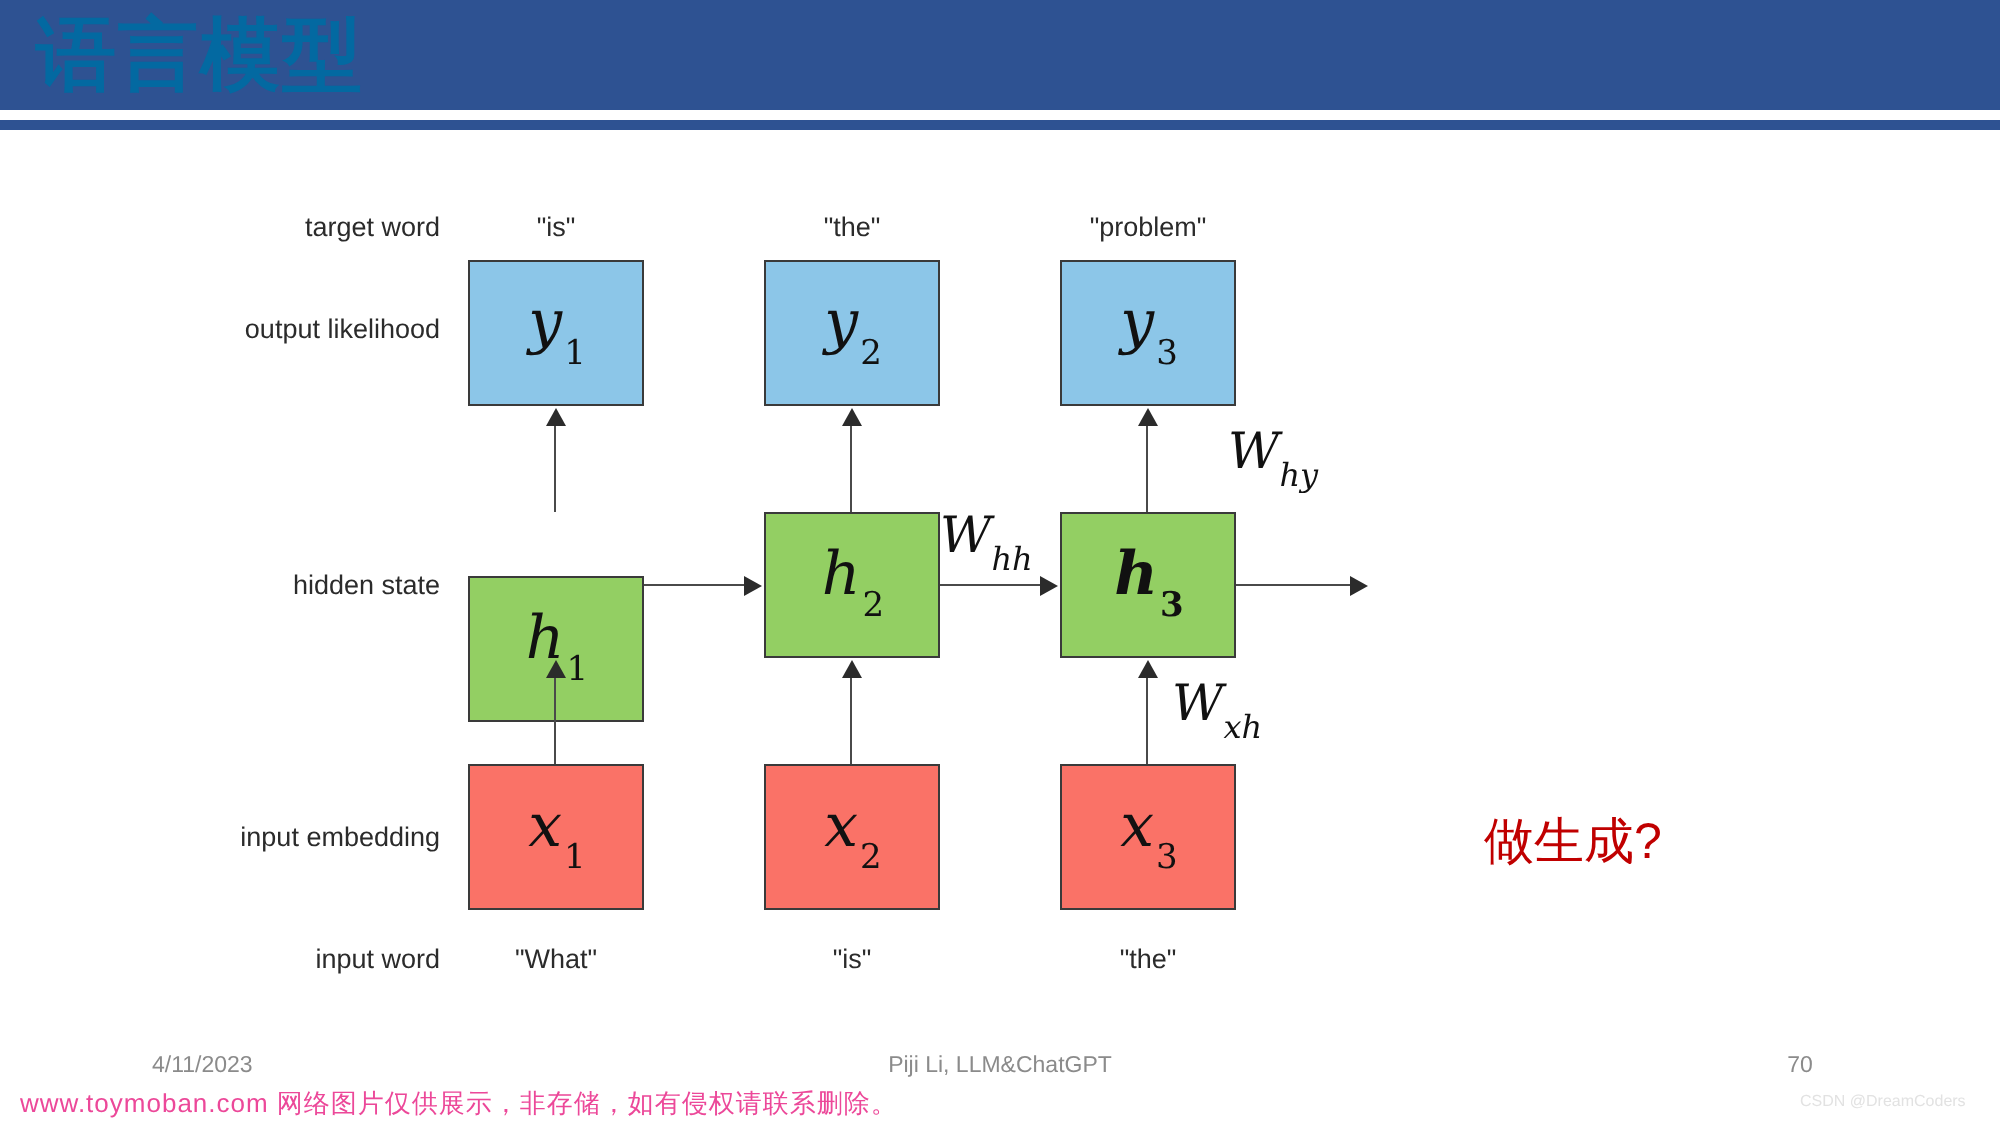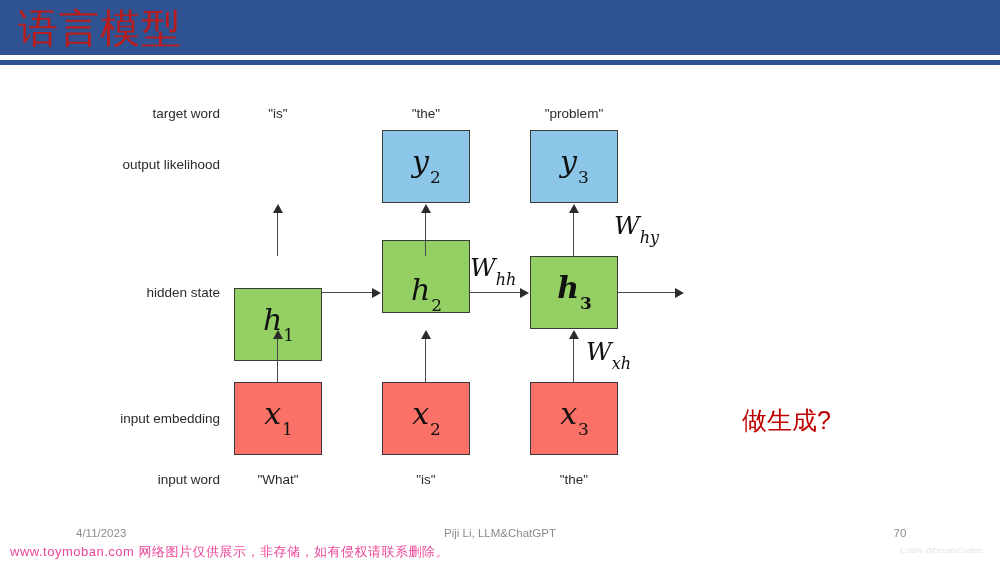--- a/index.html
+++ b/index.html
@@ -21,22 +21,22 @@
     left: 0; top: 0;
     width: 1000px;
     height: 55px;
     background: #2e5292;
   }
   .title-text {
     position: absolute;
     left: 18px;
     top: 4px;
     font-size: 40px;
-    font-weight: normal;
-    color: #b91c1c;
+    font-weight: bold;
+    color: #0369a1;
     letter-spacing: 1px;
     line-height: 48px;
     white-space: nowrap;
   }
   .title-rule {
     position: absolute;
     left: 0;
     top: 60px;
     width: 1000px;
     height: 5px;
@@ -211,31 +211,34 @@
   <div class="row-label" style="left:20px; top:41px; width:200px;">target word</div>
   <div class="row-label" style="left:20px; top:92px; width:200px;">output likelihood</div>
   <div class="row-label" style="left:20px; top:346px; width:200px;">input embedding</div>
   <div class="row-label" style="left:20px; top:220px; width:200px;">hidden state</div>
   <div class="row-label" style="left:20px; top:407px; width:200px;">input word</div>
 
   <div class="word-cap" style="left:234px; top:41px; width:88px;">"is"</div>
   <div class="word-cap" style="left:382px; top:41px; width:88px;">"the"</div>
   <div class="word-cap" style="left:530px; top:41px; width:88px;">"problem"</div>
 
+  <div class="node-box blue" style="left:234px; top:65px;">
+    <span class="node-label"><span>y</span><span class="sub">1</span></span>
+  </div>
   <div class="node-box blue" style="left:382px; top:65px;">
     <span class="node-label"><span>y</span><span class="sub">2</span></span>
   </div>
   <div class="node-box blue" style="left:530px; top:65px;">
     <span class="node-label"><span>y</span><span class="sub">3</span></span>
   </div>
 
   <div class="node-box green" style="left:234px; top:195px;margin-top:28px;">
     <span class="node-label"><span>h</span><span class="sub">1</span></span>
   </div>
-  <div class="node-box green" style="left:382px; top:175px;align-items:flex-end;">
+  <div class="node-box green" style="left:382px; top:191px;">
     <span class="node-label"><span>h</span><span class="sub">2</span></span>
   </div>
   <div class="node-box green" style="left:530px; top:191px;font-weight:bold;">
     <span class="node-label"><span>h</span><span class="sub">3</span></span>
   </div>
 
   <div class="node-box red" style="left:234px; top:317px;">
     <span class="node-label"><span>x</span><span class="sub">1</span></span>
   </div>
   <div class="node-box red" style="left:382px; top:317px;">

